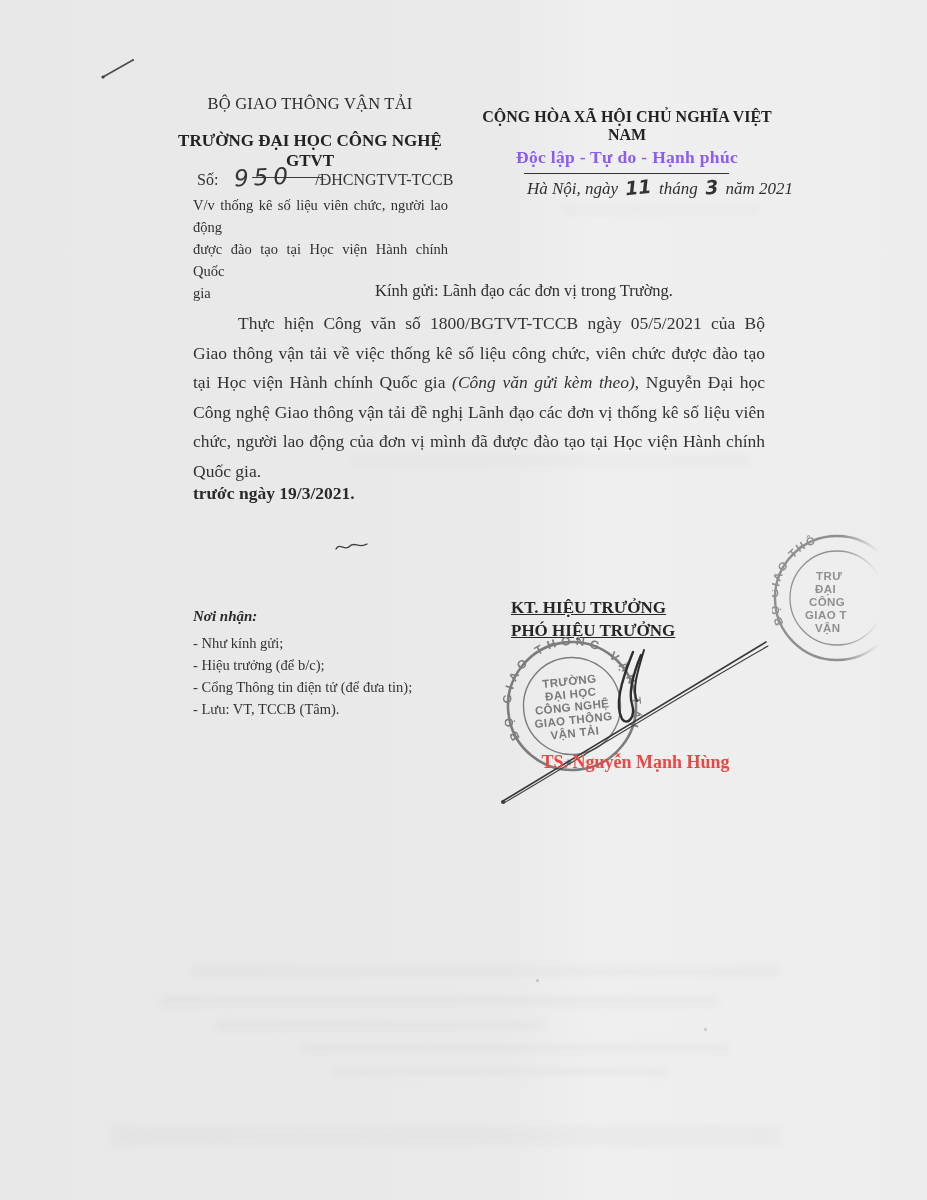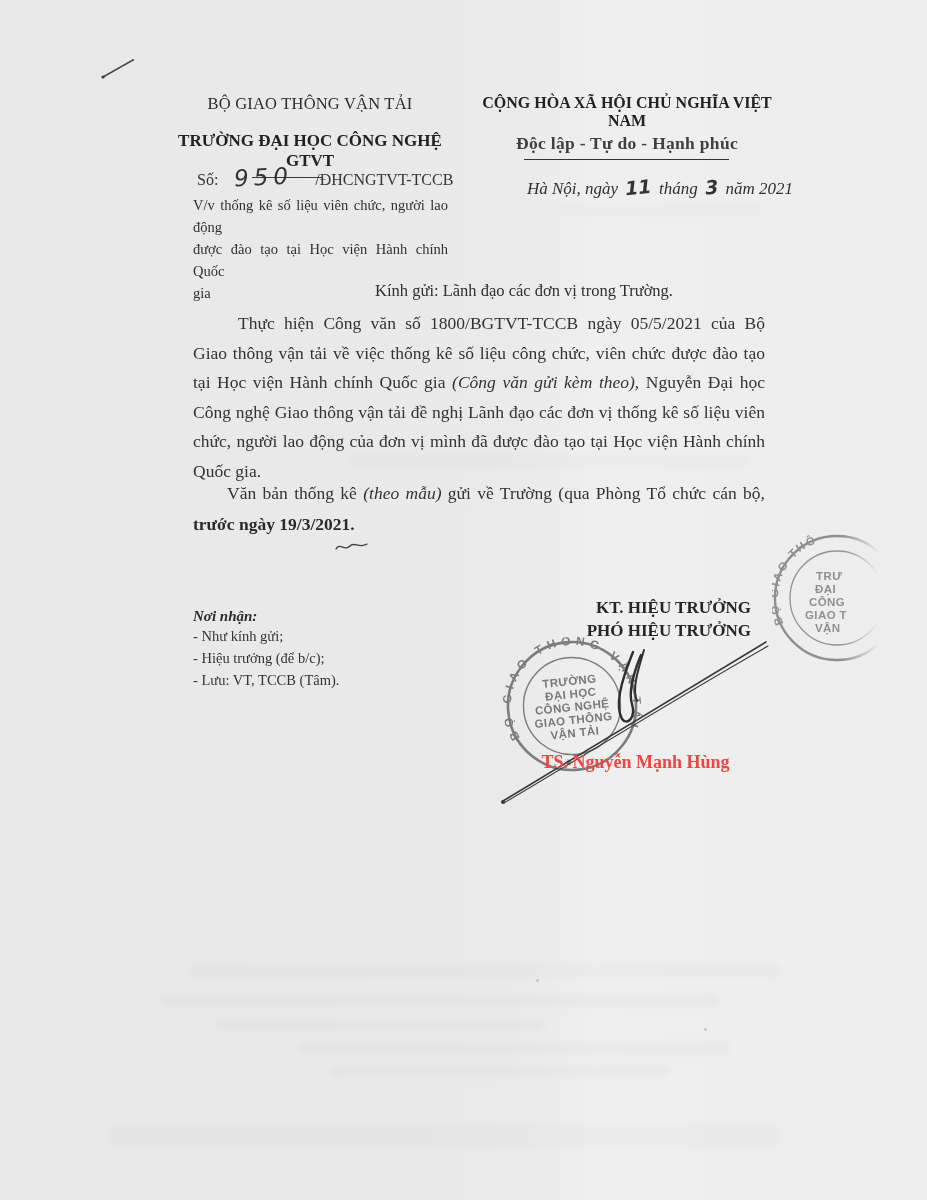--- a/index.html
+++ b/index.html
@@ -7,48 +7,48 @@
     width:927px;height:1200px;position:relative;overflow:hidden;
     background:linear-gradient(90deg,#e8e8e8 0%,#eaeaea 55%,#efefef 64%,#ededed 100%);
     font-family:"Liberation Serif",serif;color:#343434;
   }
   .abs{position:absolute;}
   
   .org-block{left:170px;top:94px;width:280px;text-align:center;}
   .org-line1{font-size:16.5px;letter-spacing:.2px;color:#2c2c2c;}
   .org-line2{font-size:17px;font-weight:bold;color:#222;margin-top:17px;}
   .org-rule{width:70px;border-top:1.6px solid #3a3a3a;margin:6px 0 0 82px;}
-  .nat-block{left:467px;top:94px;width:320px;text-align:center;}
+  .nat-block{left:467px;top:108px;width:320px;text-align:center;}
   .nat-line1{font-size:16px;font-weight:bold;color:#222;}
-  .nat-line2{font-size:17.5px;font-weight:bold;color:#404040;margin-top:3px;letter-spacing:.3px;}
+  .nat-line2{font-size:17.5px;font-weight:bold;color:#8b5cf6;margin-top:3px;letter-spacing:.3px;}
   .nat-rule{width:205px;border-top:1.8px solid #333;margin:5px 0 0 57px;}
   
   .doc-num{left:197px;top:164px;display:flex;align-items:baseline;font-size:16px;}
   .hand{font-family:"DejaVu Sans",sans-serif;font-style:italic;color:#333;display:inline-block;}
   .num-hand{font-size:23px;letter-spacing:5px;margin:0 22px 0 16px;transform:rotate(-3deg);}
   .date-line{left:505px;top:176px;width:310px;text-align:center;font-style:italic;font-size:17px;color:#303030;}
   .date-hand{font-size:19px;margin:0 3px;transform:rotate(-5deg);font-weight:bold;font-style:italic;}
   .subject{left:193px;top:194px;width:255px;font-size:14.5px;line-height:22px;color:#303030;}
   
   .salutation{left:193px;top:281px;width:480px;text-align:right;font-size:16.5px;color:#2f2f2f;}
   .para{width:572px;font-size:17.5px;color:#333;}
   .p1{left:193px;top:309px;line-height:29.5px;}
   .p2{left:193px;top:478px;line-height:31px;}
   .just .tline{text-align:justify;text-align-last:justify;}
   .just .tline.last{text-align-last:left;}
   .p1 .tline.first{text-indent:45px;}
   .p2 .tline.first{text-indent:34px;}
   .it{font-style:italic;}
   .bd{font-weight:bold;color:#2a2a2a;}
   
-  .sig-head{left:531px;top:596px;width:220px;text-align:right;font-weight:bold;font-size:17px;line-height:23px;color:#262626;}
+  .sig-head{left:511px;top:596px;width:220px;text-align:left;font-weight:bold;font-size:17px;line-height:23px;color:#262626;text-decoration:underline;}
   .signer{left:513px;top:752px;width:245px;text-align:center;font-weight:bold;font-size:18px;color:#ef4444;}
   .recips{left:193px;top:608px;width:300px;}
   .recips-title{font-weight:bold;font-style:italic;font-size:15px;color:#2b2b2b;}
-  .recips-list{font-size:14.5px;line-height:22px;color:#333;}
+  .recips-list{margin-top:7px;font-size:14.5px;line-height:22px;color:#333;}
   
   .seal{left:503px;top:637px;width:138px;height:138px;transform:rotate(-6deg);opacity:.88;}
   .edge-seal{left:772px;top:533px;width:130px;height:130px;opacity:.8;
     -webkit-mask-image:linear-gradient(90deg,#000 54%,transparent 82%);
     mask-image:linear-gradient(90deg,#000 54%,transparent 82%);}
   .scribble{left:470px;top:600px;}
   .tick{left:95px;top:50px;}
   .squig{left:334px;top:539px;}
   
   .bleed{position:absolute;background:#8f8f8f;opacity:.055;filter:blur(3px);border-radius:5px;}
@@ -99,38 +99,38 @@
 
 <div class="abs para p1 just">
     <div class="tline first"><span>Thực hiện Công văn số 1800/BGTVT-TCCB ngày 05/5/2021 của Bộ</span></div>
     <div class="tline"><span>Giao thông vận tải về việc thống kê số liệu công chức, viên chức được đào tạo</span></div>
     <div class="tline"><span>tại Học viện Hành chính Quốc gia </span><span class="it">(Công văn gửi kèm theo)</span><span>, Nguyễn Đại học</span></div>
     <div class="tline"><span>Công nghệ Giao thông vận tải đề nghị Lãnh đạo các đơn vị thống kê số liệu viên</span></div>
     <div class="tline"><span>chức, người lao động của đơn vị mình đã được đào tạo tại Học viện Hành chính</span></div>
     <div class="tline last"><span>Quốc gia.</span></div>
   </div>
 <div class="abs para p2 just">
-    <div class="tline first"><span>Văn bản thống kê </span><span class="it">(theo mẫu)</span><span> gửi về Trường (qua Phòng Tổ chức cán bộ,</span></div>
     <div class="tline last"><span class="bd">trước ngày 19/3/2021.</span></div>
   </div>
 
 <svg class="abs squig" width="38" height="18">
   <path d="M 2,10 C 6,3 11,13 16,7 C 20,2 25,10 33,5" stroke="#3f3f3f" stroke-width="1.4" fill="none" stroke-linecap="round"></path>
 </svg>
 
 <div class="abs sig-head">
   <div>KT. HIỆU TRƯỞNG</div>
   <div>PHÓ HIỆU TRƯỞNG</div>
 </div>
 
 <div class="abs recips">
   <div class="recips-title">Nơi nhận:</div>
   <div class="recips-list">
       <div class="tline first"><span>- Như kính gửi;</span></div>
       <div class="tline"><span>- Hiệu trưởng (để b/c);</span></div>
+      <div class="tline"><span>- Cổng Thông tin điện tử (để đưa tin);</span></div>
       <div class="tline last"><span>- Lưu: VT, TCCB (Tâm).</span></div>
     </div>
 </div>
 
 <svg class="abs seal" width="138" height="138" viewBox="0 0 138 138">
   <circle cx="69" cy="69" r="64" fill="none" stroke="#6e6e6e" stroke-width="2.6"></circle>
   <circle cx="69" cy="69" r="48.5" fill="none" stroke="#6e6e6e" stroke-width="1.4"></circle>
   <defs>
       <path id="sealArc" d="M 16.5,100 A 61,61 0 1 1 121.5,100" fill="none"></path>
     </defs>

